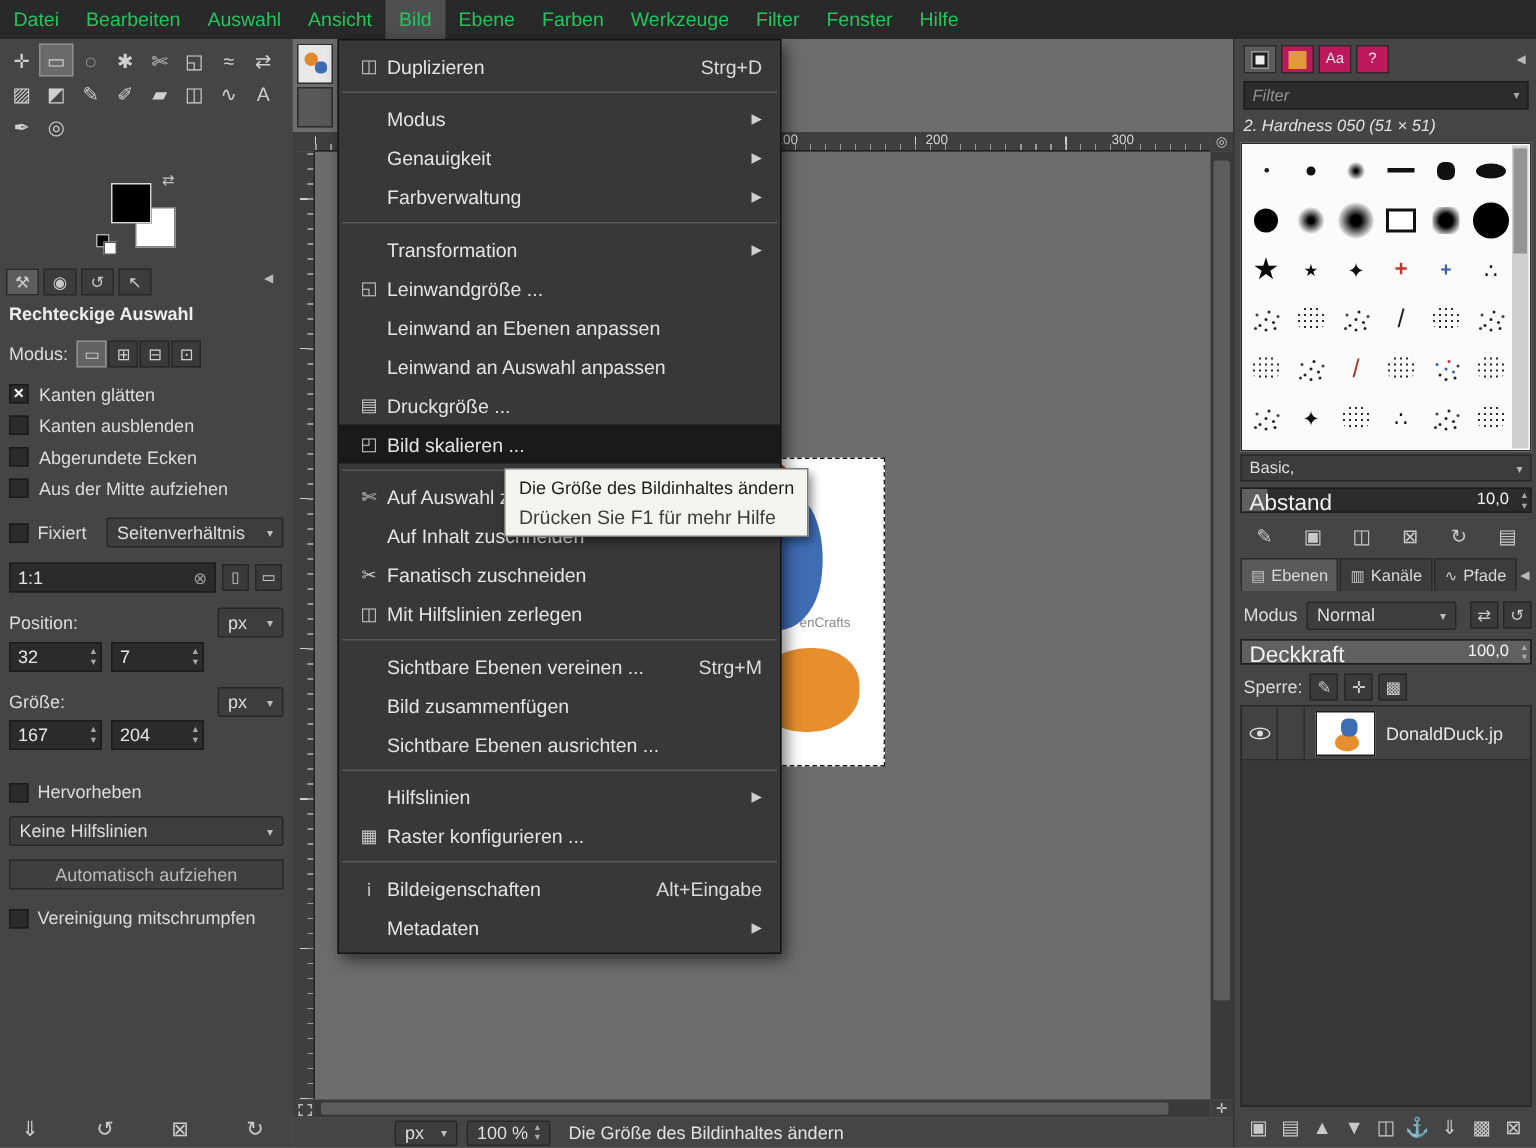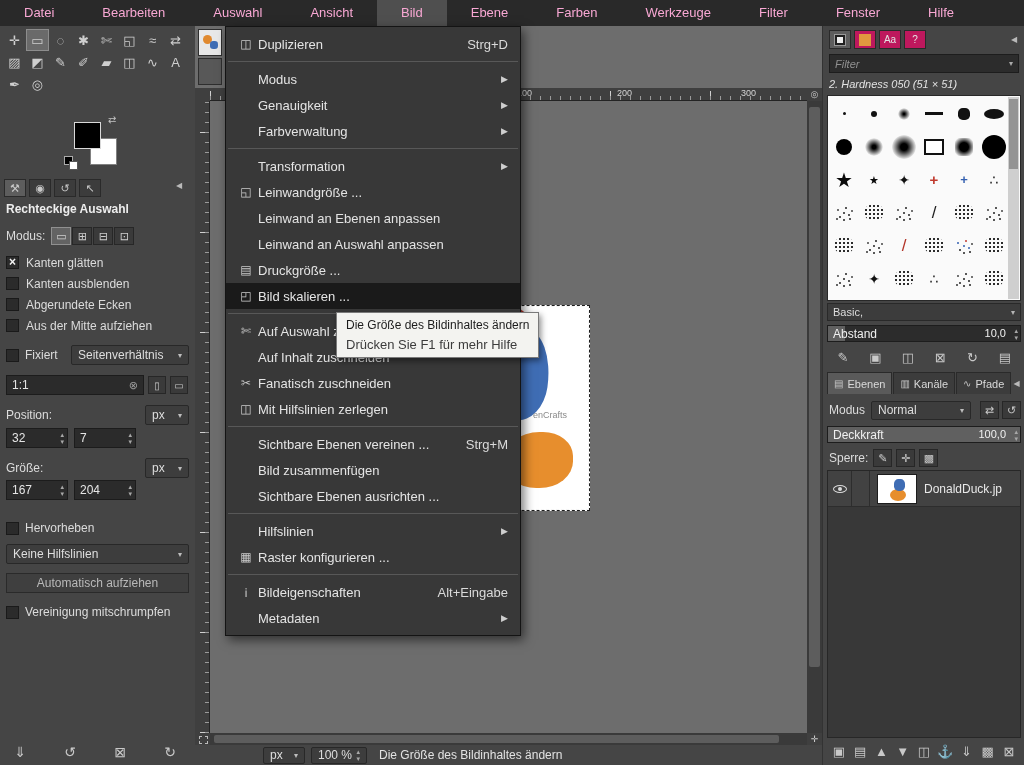--- a/index.html
+++ b/index.html
@@ -2,21 +2,21 @@
 <html><head>
 <meta charset="utf-8">
 <style>
   *{box-sizing:border-box;margin:0;padding:0}
   body{width:1024px;height:765px;background:#454545;font-family:"Liberation Sans",sans-serif;
        font-size:12px;color:#dcdcdc;overflow:hidden;position:relative}
   #app{position:absolute;inset:0}
 
   
   #menubar{position:absolute;left:0;top:0;width:1024px;height:26px;background:#292929;display:flex;z-index:10}
-  .mb-item{padding:0 24px;line-height:26px;font-size:13px;color:#f9a8d4;cursor:default}
+  .mb-item{padding:0 9px;line-height:26px;font-size:13px;color:#22c55e;cursor:default}
   .mb-item.active{background:#4f4f4f}
 
   
   #left-panel{position:absolute;left:0;top:26px;width:195px;height:739px;background:#454545;z-index:3}
   #tools{position:absolute;left:3px;top:3px;width:190px;display:flex;flex-wrap:wrap}
   .tool{width:23px;height:22px;display:flex;align-items:center;justify-content:center;color:#cfcfcf;font-size:13px}
   .tool.active{background:#6a6a6a;border:1px solid #8d8d8d}
   #swatches{position:absolute;left:68px;top:90px;width:60px;height:58px}
   #fg-swatch{position:absolute;left:6px;top:6px;width:27px;height:27px;background:#000;border:1px solid #d9d9d9;z-index:2}
   #bg-swatch{position:absolute;left:22px;top:22px;width:27px;height:27px;background:#fff;border:1px solid #808080}
@@ -160,21 +160,21 @@
     background-image:radial-gradient(#2c2c2c 28%,transparent 32%);background-size:4px 4px}
   .bk-slash::after{content:"/";font-size:17px;color:#1c1c1c}
   .bk-slash-red::after{content:"/";font-size:17px;color:#b23327}
   #brush-scroll{position:absolute;right:1px;top:1px;width:11px;height:202px;background:#cfcfcf}
   #brush-scroll .thumb{position:absolute;left:1px;top:2px;width:9px;height:70px;background:#949494}
   #tag-row{position:absolute;left:4px;top:277px;width:194px;height:18px;background:#3c3c3c;border:1px solid #292929;
            display:flex;align-items:center;padding:0 5px;font-size:11px;color:#dedede}
   #tag-row .cv{margin-left:auto;font-size:8px;color:#b5b5b5}
   .hslider{position:absolute;left:4px;width:194px;height:17px;background:#2c2c2c;border:1px solid #1d1d1d;overflow:hidden}
   .hslider .fill{position:absolute;left:0;top:0;bottom:0;background:#606060}
-  .hslider .lab{position:absolute;left:5px;top:1px;font-size:12px;color:#f0f0f0}
+  .hslider .lab{position:absolute;left:5px;top:1px;font-size:15px;color:#f0f0f0}
   .hslider .val{position:absolute;right:14px;top:1px;font-size:11px;color:#f0f0f0}
   .hslider .spin-arrows{position:absolute;right:2px;top:1px}
   #spacing-row{top:299px}
   #brush-actions{position:absolute;left:4px;top:322px;width:194px;display:flex;justify-content:space-between;padding:0 6px}
   .icon-btn{width:20px;height:19px;display:flex;align-items:center;justify-content:center;color:#c9c9c9;font-size:13px}
   .icon-btn.sm{background:#3a3a3a;border:1px solid #272727;width:19px;height:18px;font-size:11px}
   #layer-tabs{position:absolute;left:4px;top:346px;width:194px;height:22px;display:flex;gap:1px;align-items:flex-end}
   .ltab{display:flex;align-items:center;gap:4px;height:22px;padding:0 6px;background:#3c3c3c;color:#d9d9d9;
         font-size:11px;border:1px solid #2a2a2a;border-bottom:none}
   .ltab.active{background:#5a5a5a}

